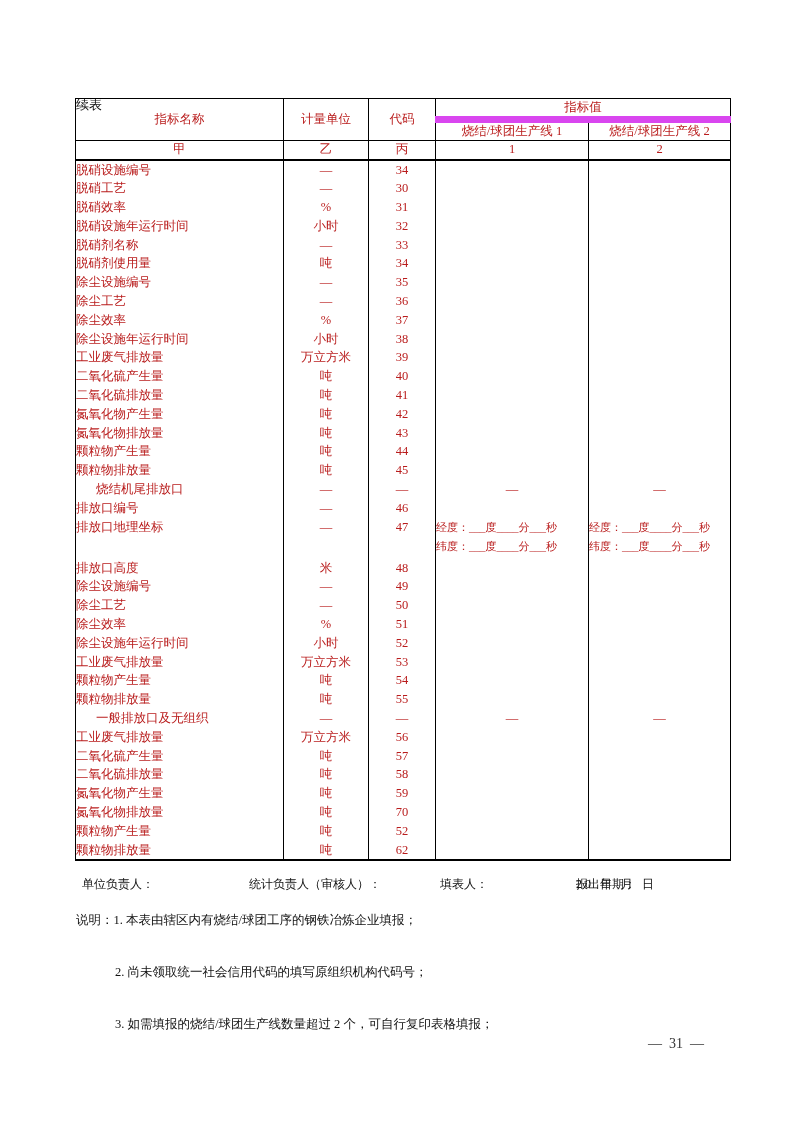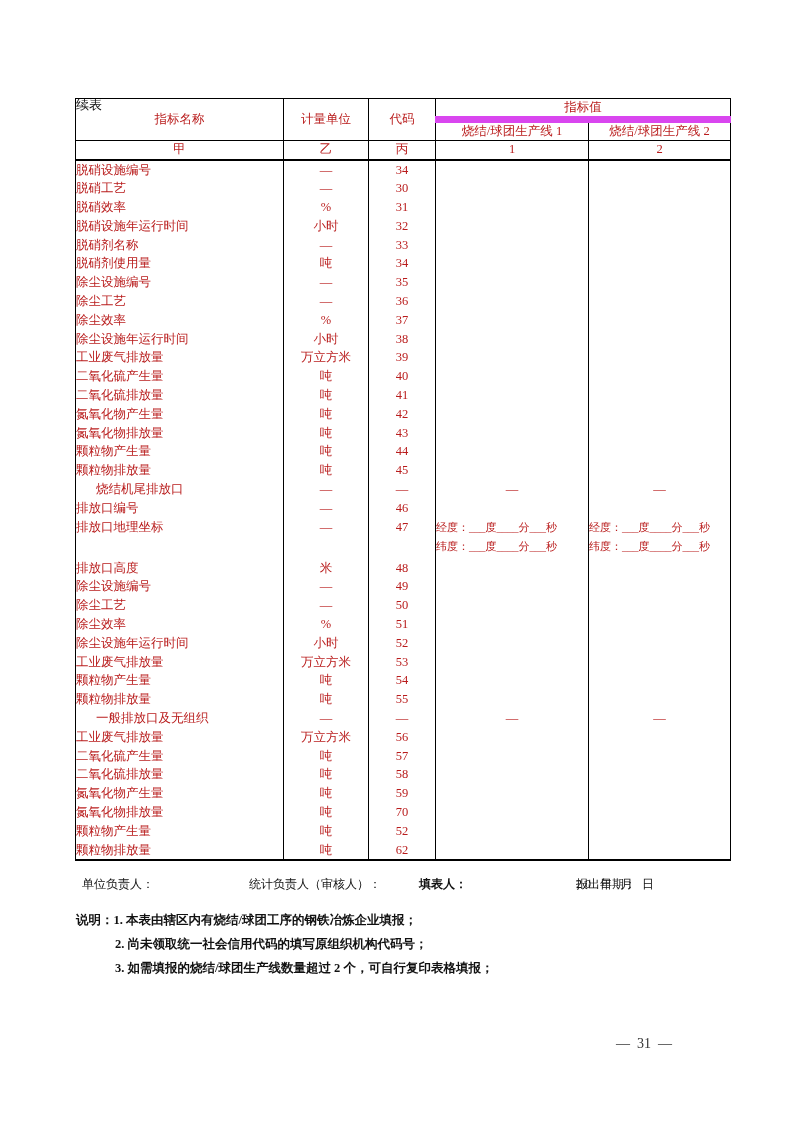--- a/index.html
+++ b/index.html
@@ -35,28 +35,28 @@
   td.cell-name { text-align:left; padding-left:32px; }
   td.cell-name.section { padding-left:20px; }
   td.cell-c { text-align:center; }
   td.cell-coord { text-align:left; padding-left:7px; font-size:11px; }
   td.cell-coord div { line-height:19px; white-space:nowrap; }
 
   .sig-row { position:absolute; left:82px; top:876px; width:650px; height:16px; font-size:12px; }
   .sig-row span { position:absolute; top:0; white-space:pre; }
   .sig-unit { left:0; }
   .sig-stats { left:167px; }
-  .sig-preparer { left:337px;font-weight:bold; }
+  .sig-preparer { left:358px; }
   .sig-date { left:494px; }
 
   .notes { position:absolute; left:76px; top:908px; font-size:12.5px; line-height:24px; }
-  .note-line { white-space:nowrap;font-weight:bold; }
-  .note-line.indent { margin-left:39px; }
-
-  .pagenum { position:absolute; left:616px; top:1036px; width:120px; text-align:left;
+  .note-line { white-space:nowrap; }
+  .note-line.indent { margin-left:39px;margin-top:28px; }
+
+  .pagenum { position:absolute; left:616px; top:1036px; width:120px; text-align:center;
     font-size:14px; white-space:pre; color:#333; }
 </style>
 </head>
 <body>
 
 <div class="page">
 
   <div class="cont-label">续表</div>
 
   <table class="main">

